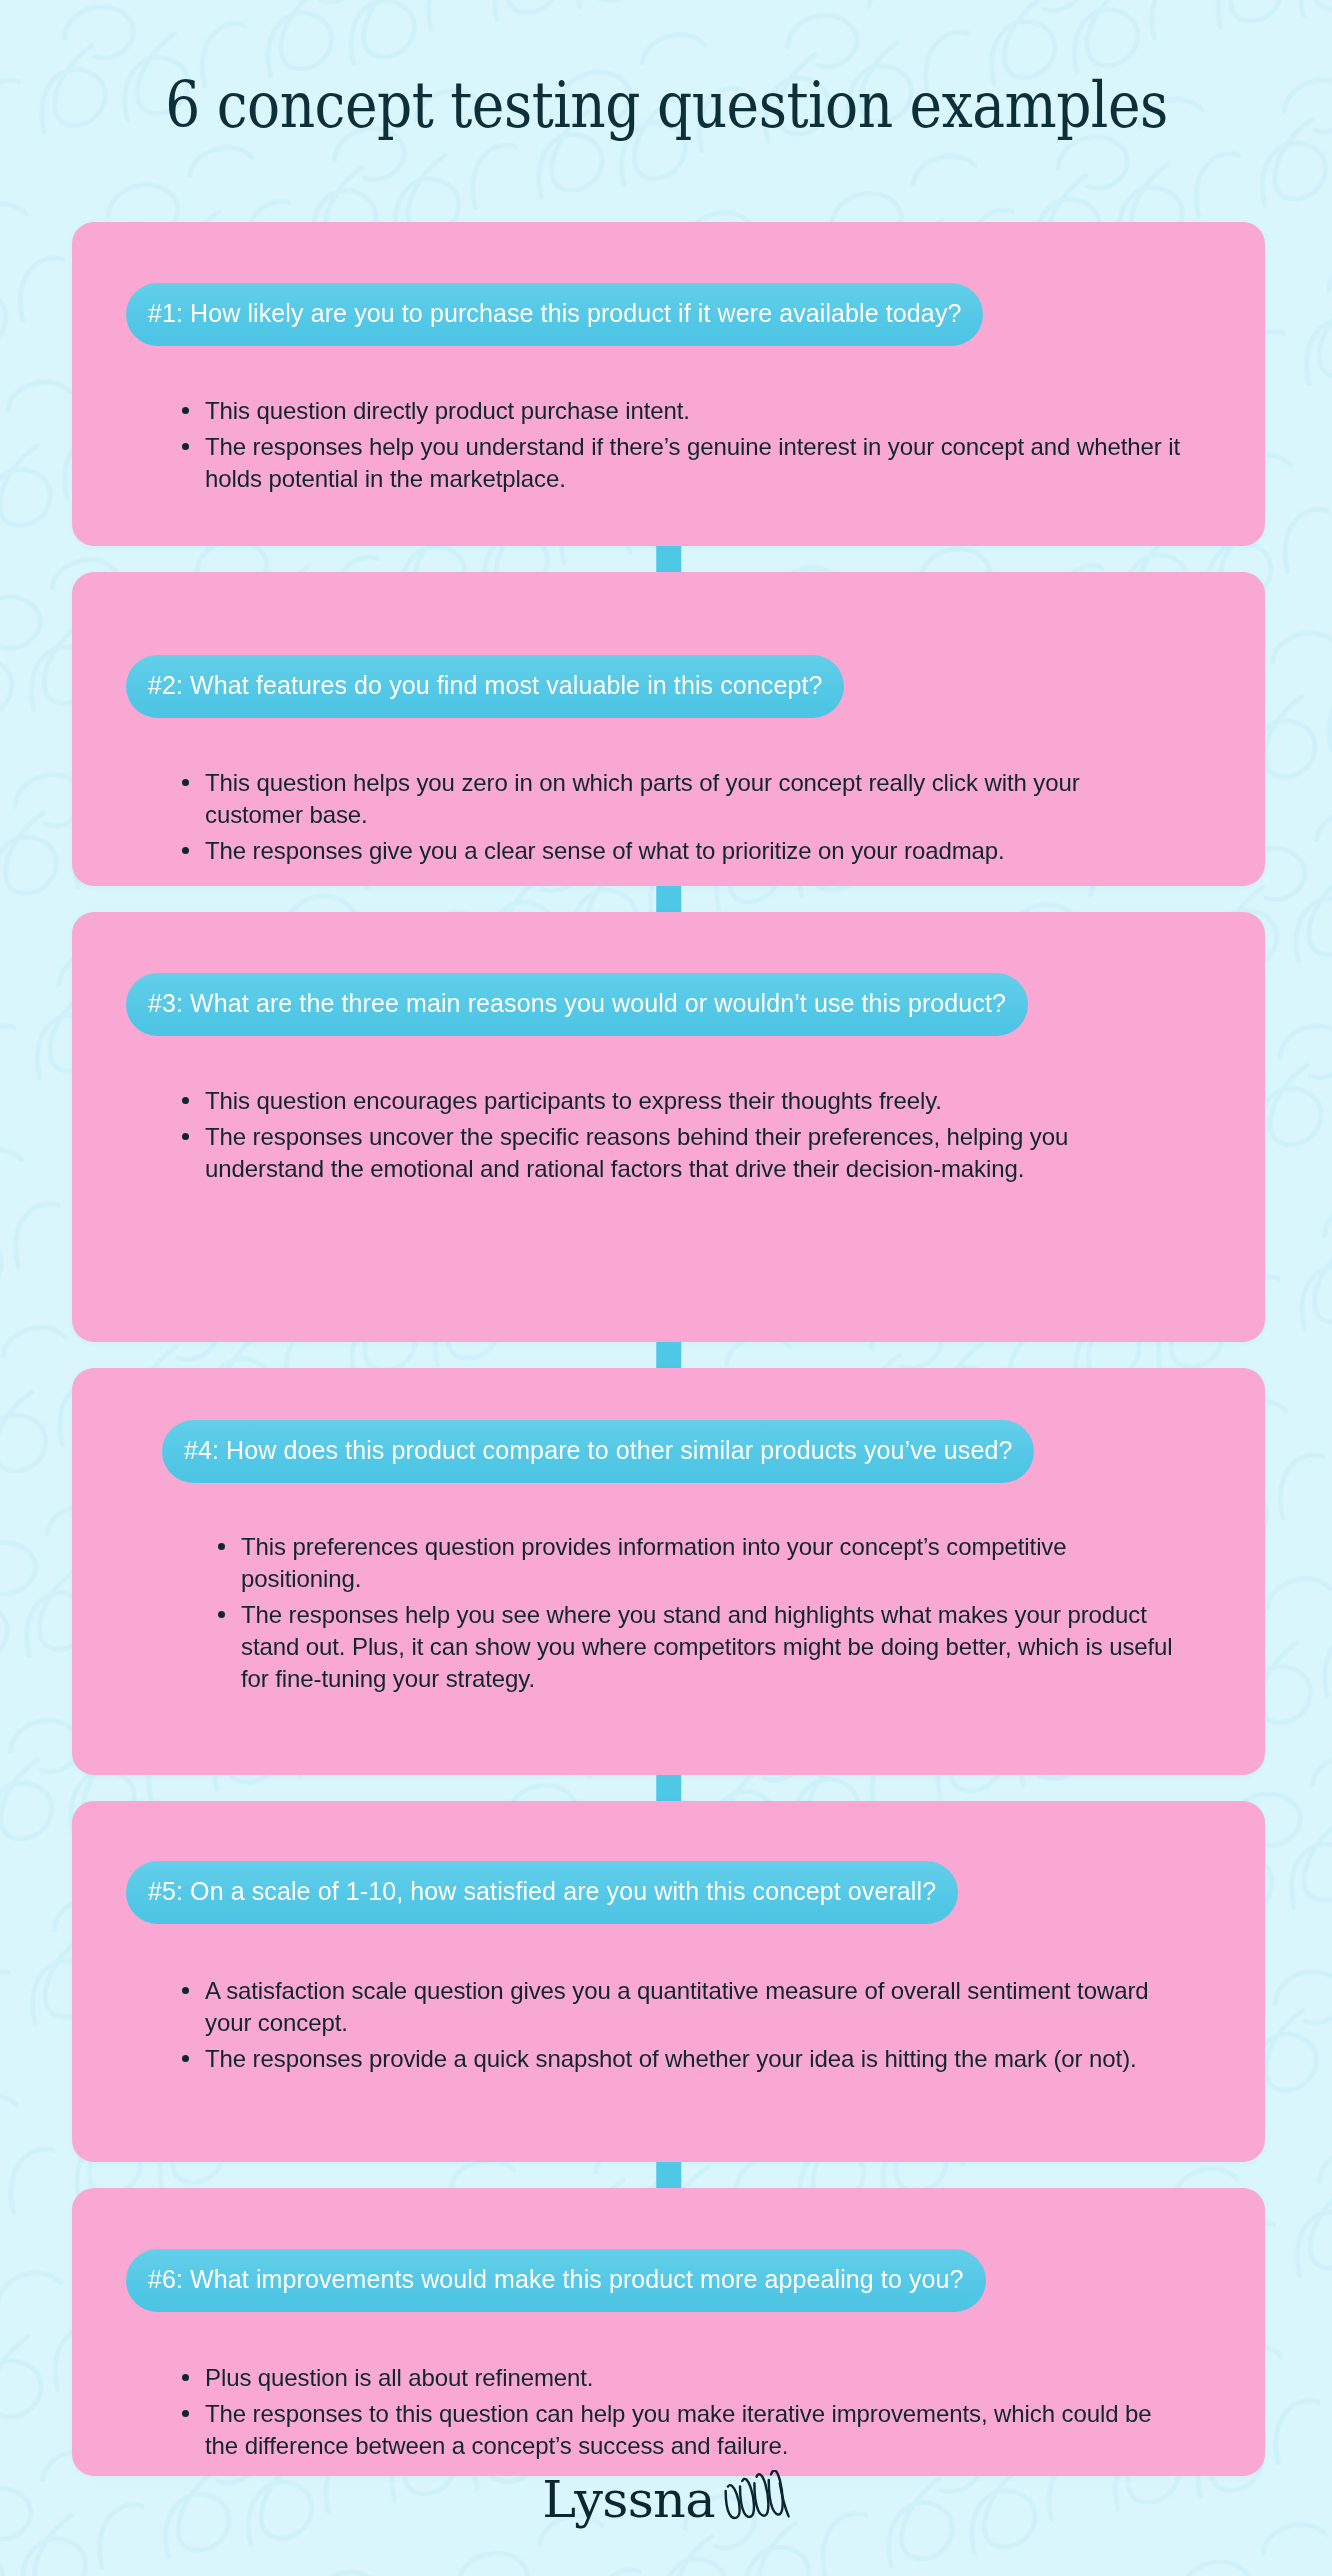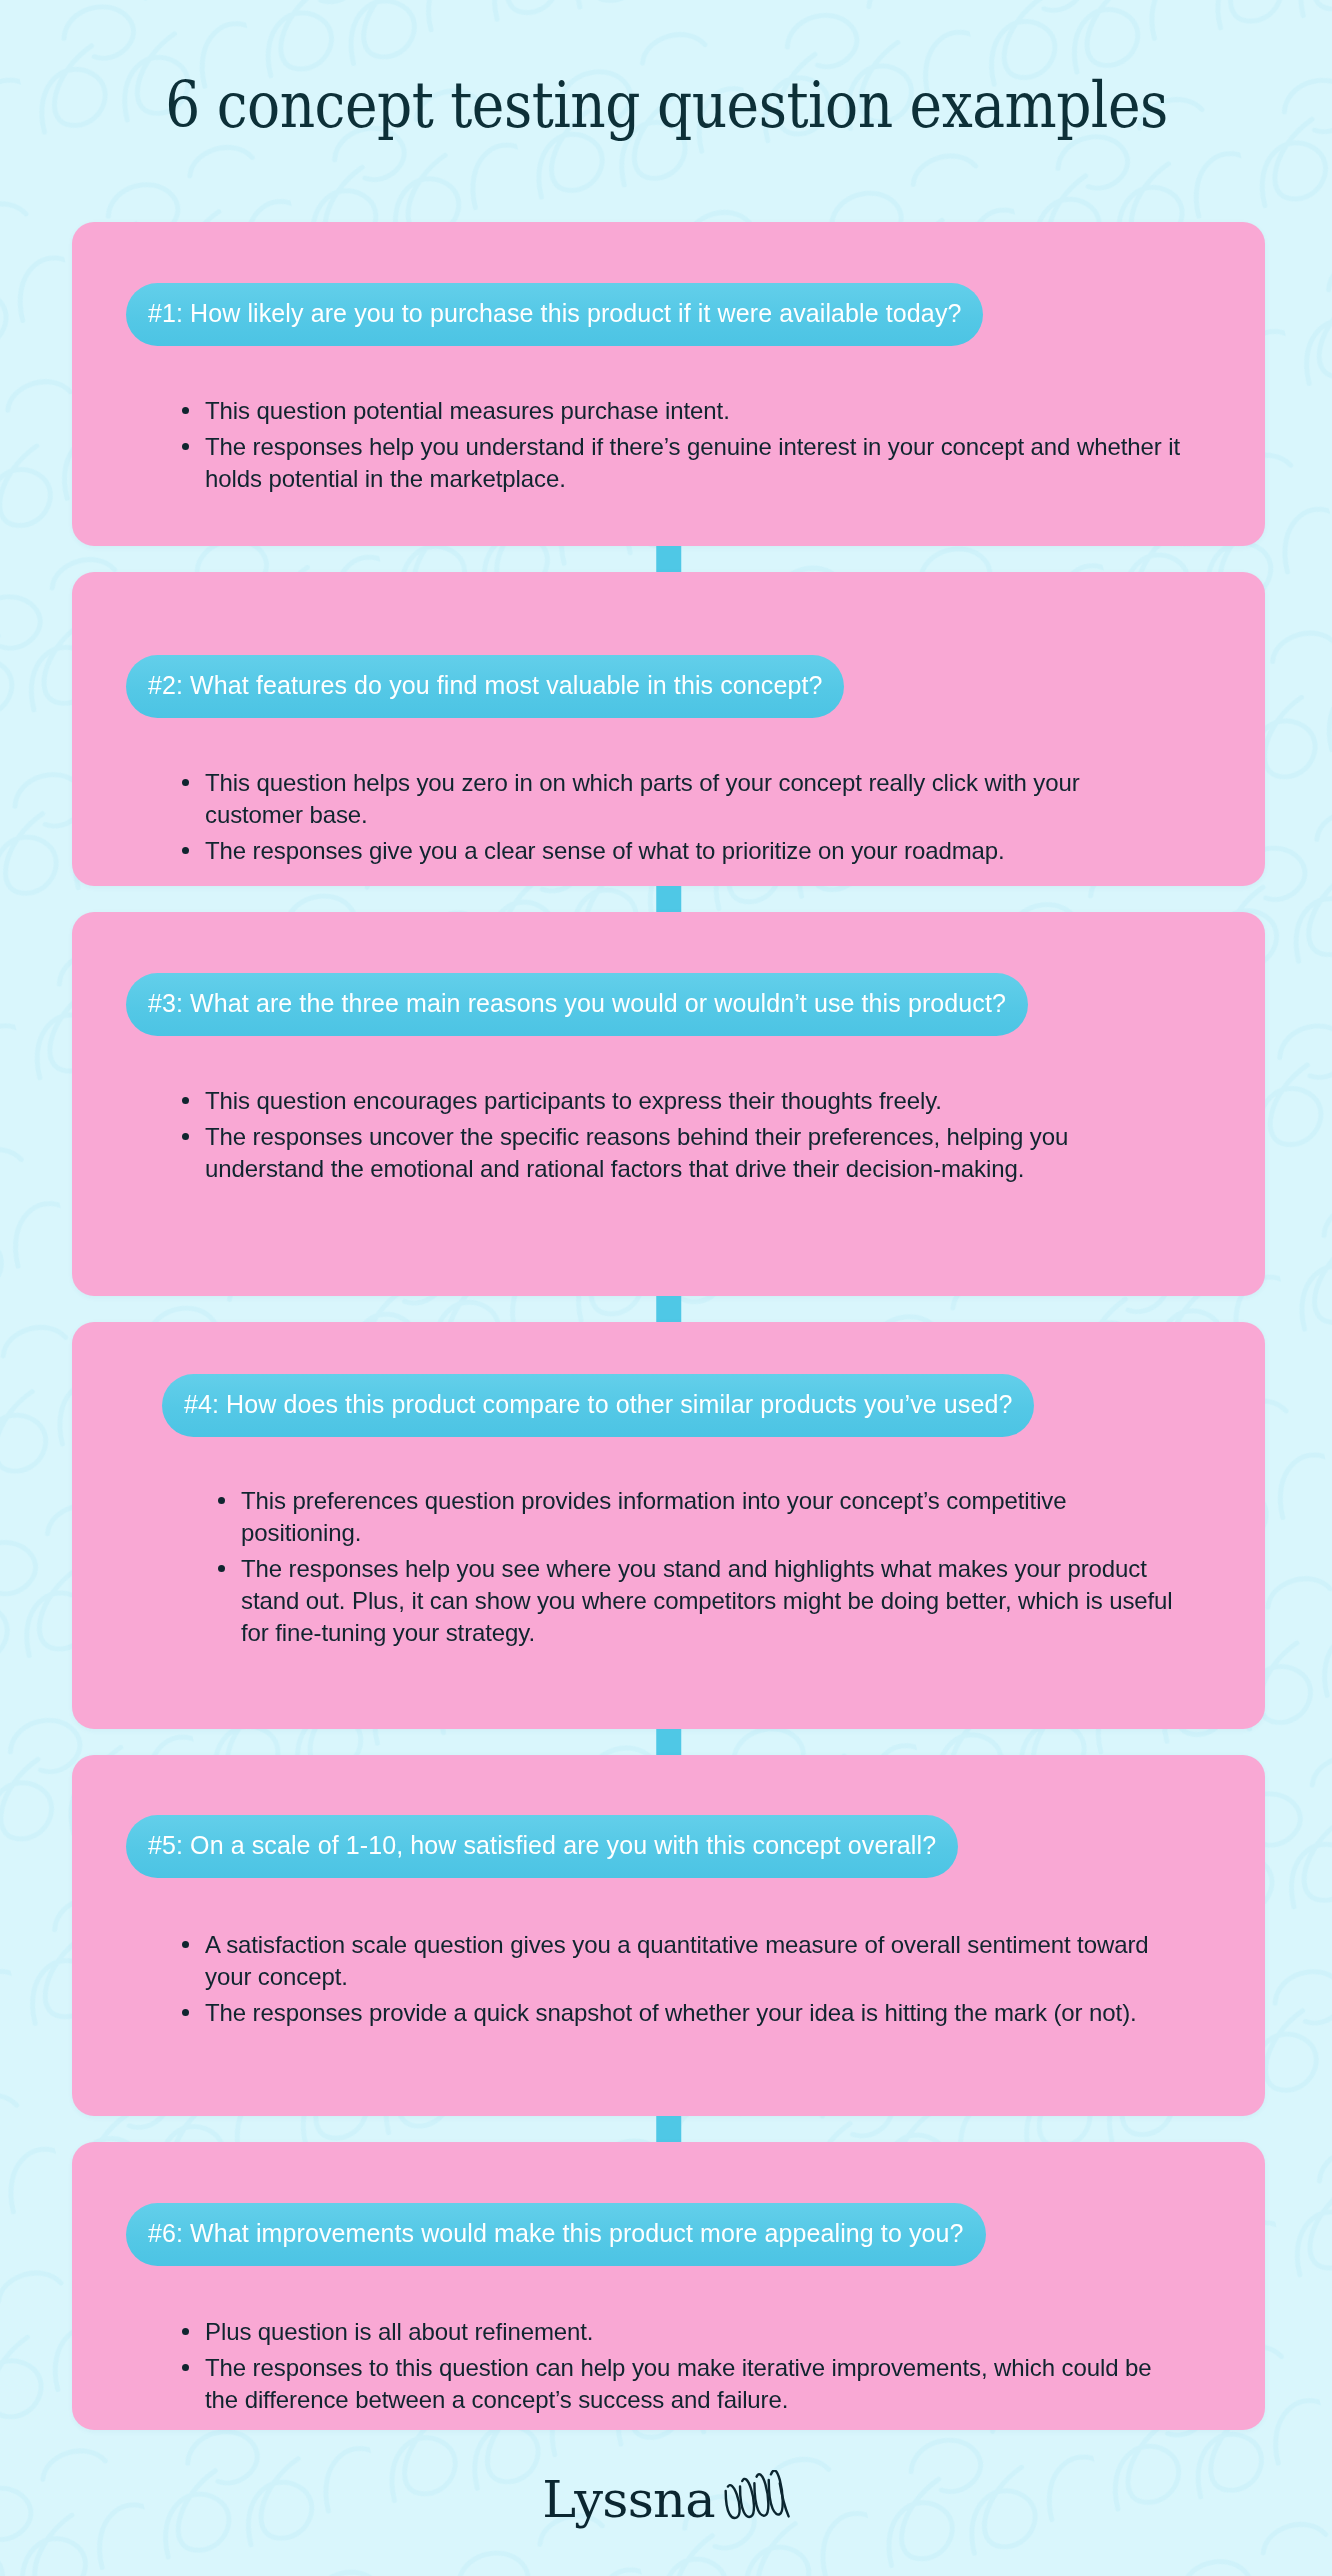--- a/index.html
+++ b/index.html
@@ -111,21 +111,21 @@
 
   
   .card.c1 { height: 324px; }
   .card.c1 .pill { margin-top: 61px; }
   .card.c1 .bullets { margin-top: 49px; }
 
   .card.c2 { height: 314px; }
   .card.c2 .pill { margin-top: 83px; }
   .card.c2 .bullets { margin-top: 49px; }
 
-  .card.c3 { height: 384px; }
+  .card.c3 { height: 430px; }
   .card.c3 .pill { margin-top: 61px; }
   .card.c3 .bullets { margin-top: 49px; }
 
   .card.c4 { height: 407px; padding-left: 36px; }
   .card.c4 .pill { margin-top: 52px; }
   .card.c4 .bullets { margin-top: 48px; }
 
   .card.c5 { height: 361px; }
   .card.c5 .pill { margin-top: 60px; }
   .card.c5 .bullets { margin-top: 51px; }
@@ -201,21 +201,21 @@
 
   <div class="title-wrap">
     <h1 class="page-title">6 concept testing question examples</h1>
   </div>
 
   <div class="cards">
 
     <div class="card c1">
       <div class="pill">#1: How likely are you to purchase this product if it were available today?</div>
       <ul class="bullets">
-        <li><span class="dot"></span><span>This question potential measures purchase intent.</span></li>
+        <li><span class="dot"></span><span>This question directly product purchase intent.</span></li>
         <li><span class="dot"></span><span>The responses help you understand if there’s genuine interest in your concept and whether it holds potential in the marketplace.</span></li>
       </ul>
     </div>
 
     <div class="connector">
         <span class="tick"></span>
       </div>
 
     <div class="card c2">
       <div class="pill">#2: What features do you find most valuable in this concept?</div>

